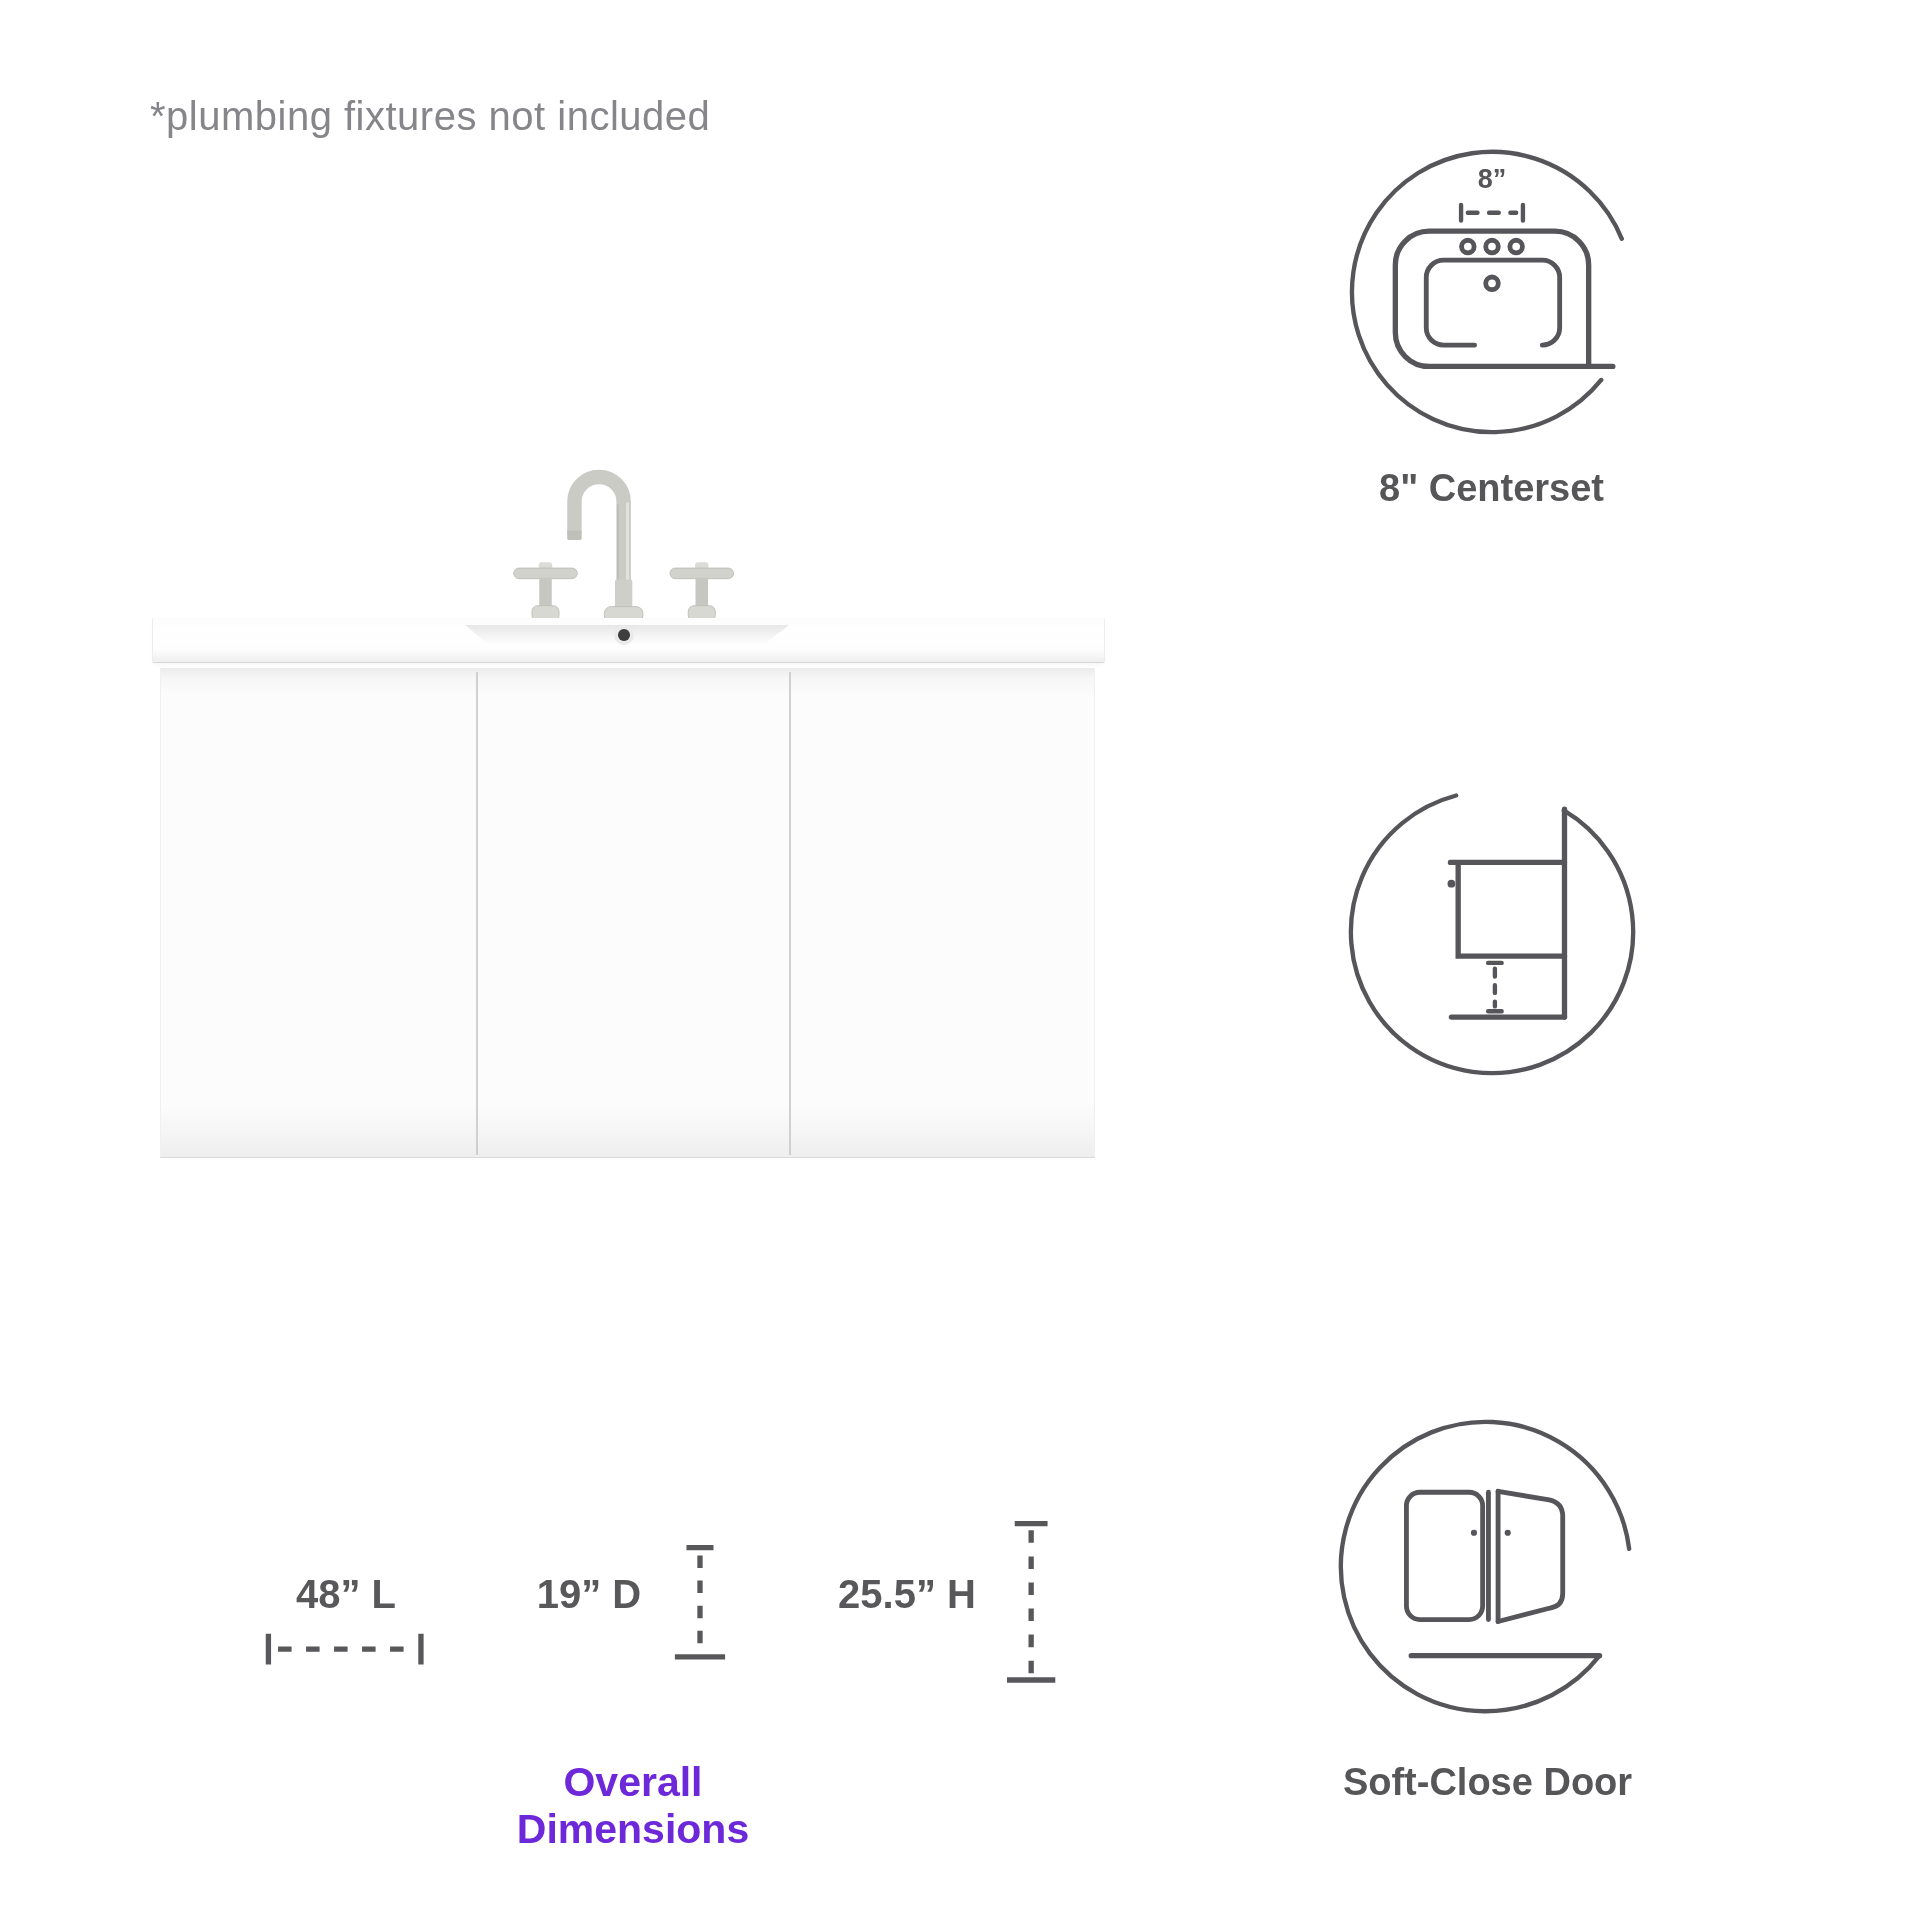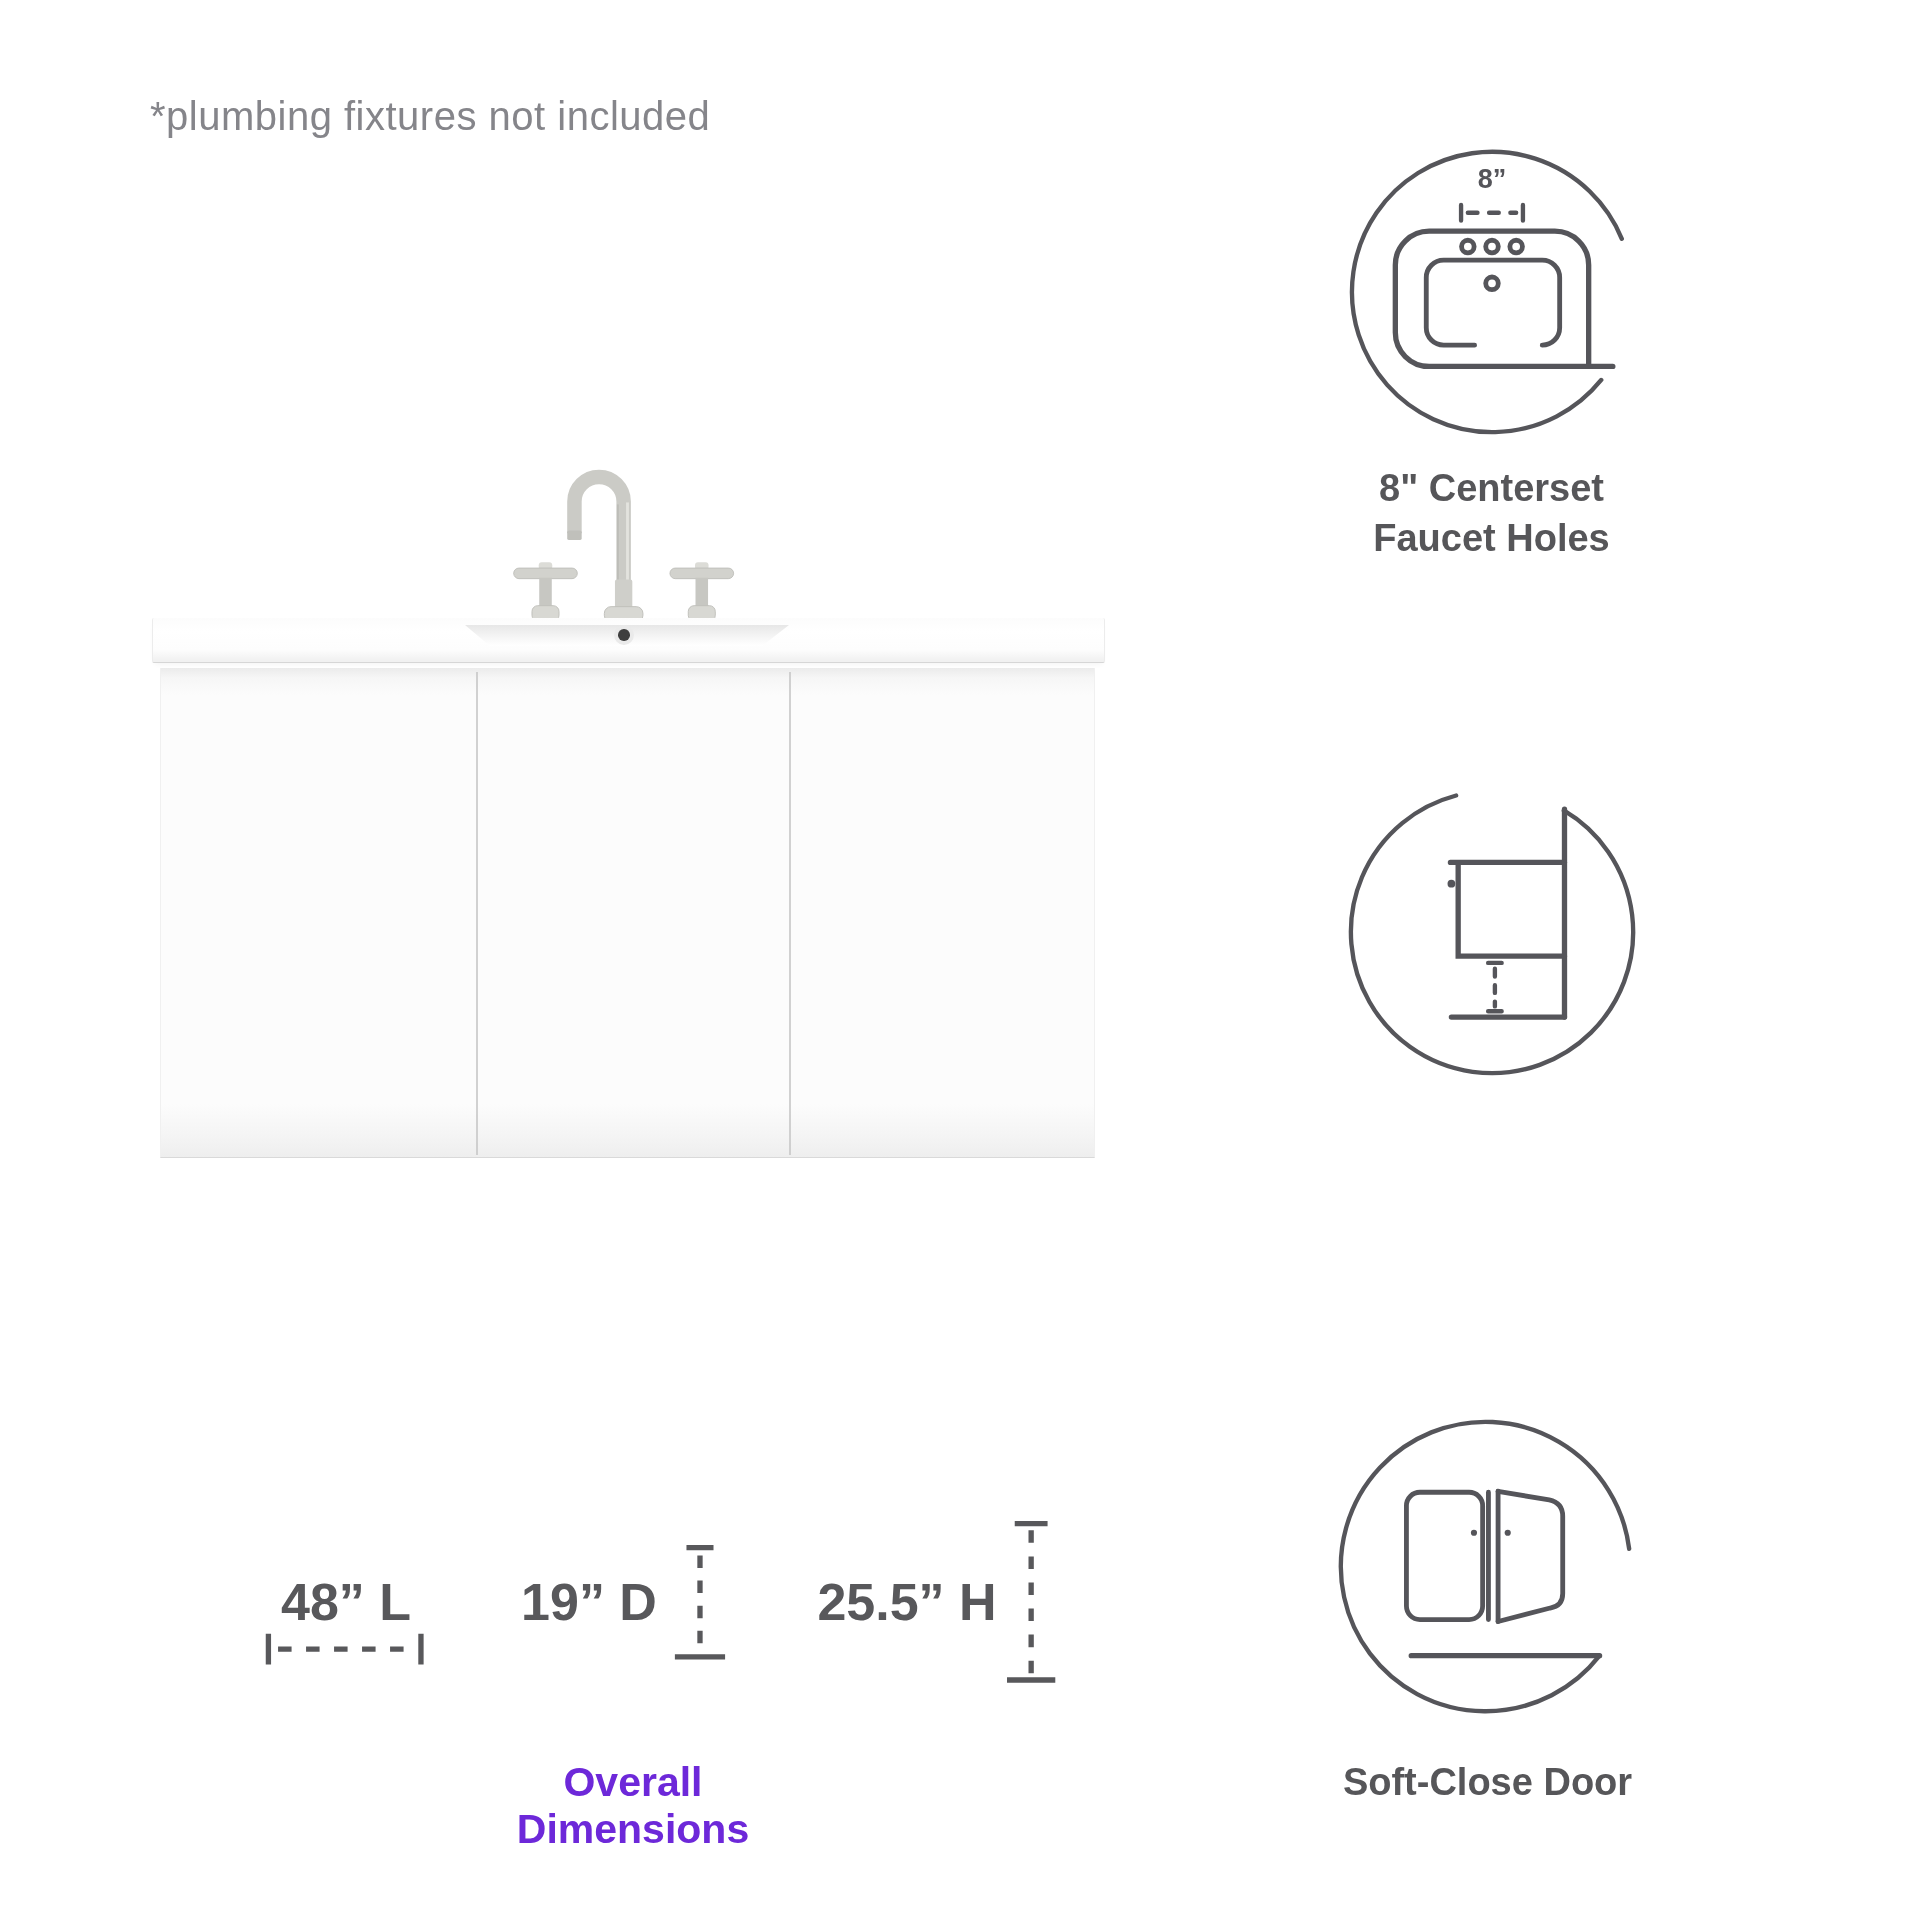--- a/index.html
+++ b/index.html
@@ -19,21 +19,21 @@
             box-shadow:0 0 0 3.9px #eaeaea;}
   .cabinet{left:160px;top:668px;width:933px;height:489px;
            background:linear-gradient(180deg,#ebebeb 0px,#f6f6f6 9.7px,#fcfcfc 27px,#fcfcfc 436px,#f4f4f4 469px,#eeeeee 100%);
            border-bottom:1.9px solid #d9d9d9;border-left:1px solid #f0f0f0;border-right:1px solid #f0f0f0;}
   .seam{top:3.9px;bottom:1.9px;width:2.4px;background:#c9c9c9;opacity:.85;}
   .seam1{left:315px;} .seam2{left:628px;}
   .door{top:0;bottom:0;}
   
   .feat-label{width:483px;text-align:center;font-weight:700;font-size:38px;line-height:50px;color:#565659;}
   
-  .dim-label{width:290px;text-align:center;font-weight:700;font-size:52px;color:#58585b;}
+  .dim-label{width:290px;text-align:center;font-weight:700;font-size:40px;color:#58585b;}
   .dim-caption{width:290px;text-align:center;font-weight:700;font-size:41px;color:#6d28d9;}
   svg{display:block;}
 </style>
 </head>
 <body>
 
 <div id="canvas">
 
   <div class="abs note">*plumbing fixtures not included</div>
 
@@ -87,21 +87,20 @@
       <circle cx="175" cy="103" r="6.5" stroke-width="5"></circle>
       <circle cx="150" cy="141" r="6.5" stroke-width="5"></circle>
       <path d="M132 205 L100 205 A18 18 0 0 1 82 187 L82 135 A18 18 0 0 1 100 117 L202 117 A18 18 0 0 1 220 135 L220 187 A18 18 0 0 1 202 205" stroke-width="5"></path>
       <path d="M118 60 V76 M182 60 V76" stroke-width="4.5"></path>
       <path d="M125 68 H175" stroke-width="4.5" stroke-dasharray="10 12"></path>
     </g>
     <text x="150" y="42" text-anchor="middle" font-size="28" font-weight="700" fill="#55555a">8”</text>
   </svg>
   <div class="abs feat-label" style="left:1250px;top:463px;">
     <div>8" Centerset</div>
-    <div>Faucet Holes</div>
   </div>
 
   <svg class="abs" style="left:1347px;top:787px;" width="290" height="290" viewBox="0 0 300 300">
     <g fill="none" stroke="#55555a" stroke-linecap="round">
       <path d="M112.9 8.8 A146 146 0 1 0 224.3 24.3" stroke-width="4.5"></path>
       <path d="M225 23 V238" stroke-width="5.5"></path>
       <path d="M107 78 H225 M115 78 V175 H225" stroke-width="5.5"></path>
       <path d="M108 238 H225" stroke-width="5.5"></path>
       <path d="M146 182 H160 M146 232 H160" stroke-width="4.5"></path>
       <path d="M153 188 V227" stroke-width="4.5" stroke-dasharray="8 9"></path>

